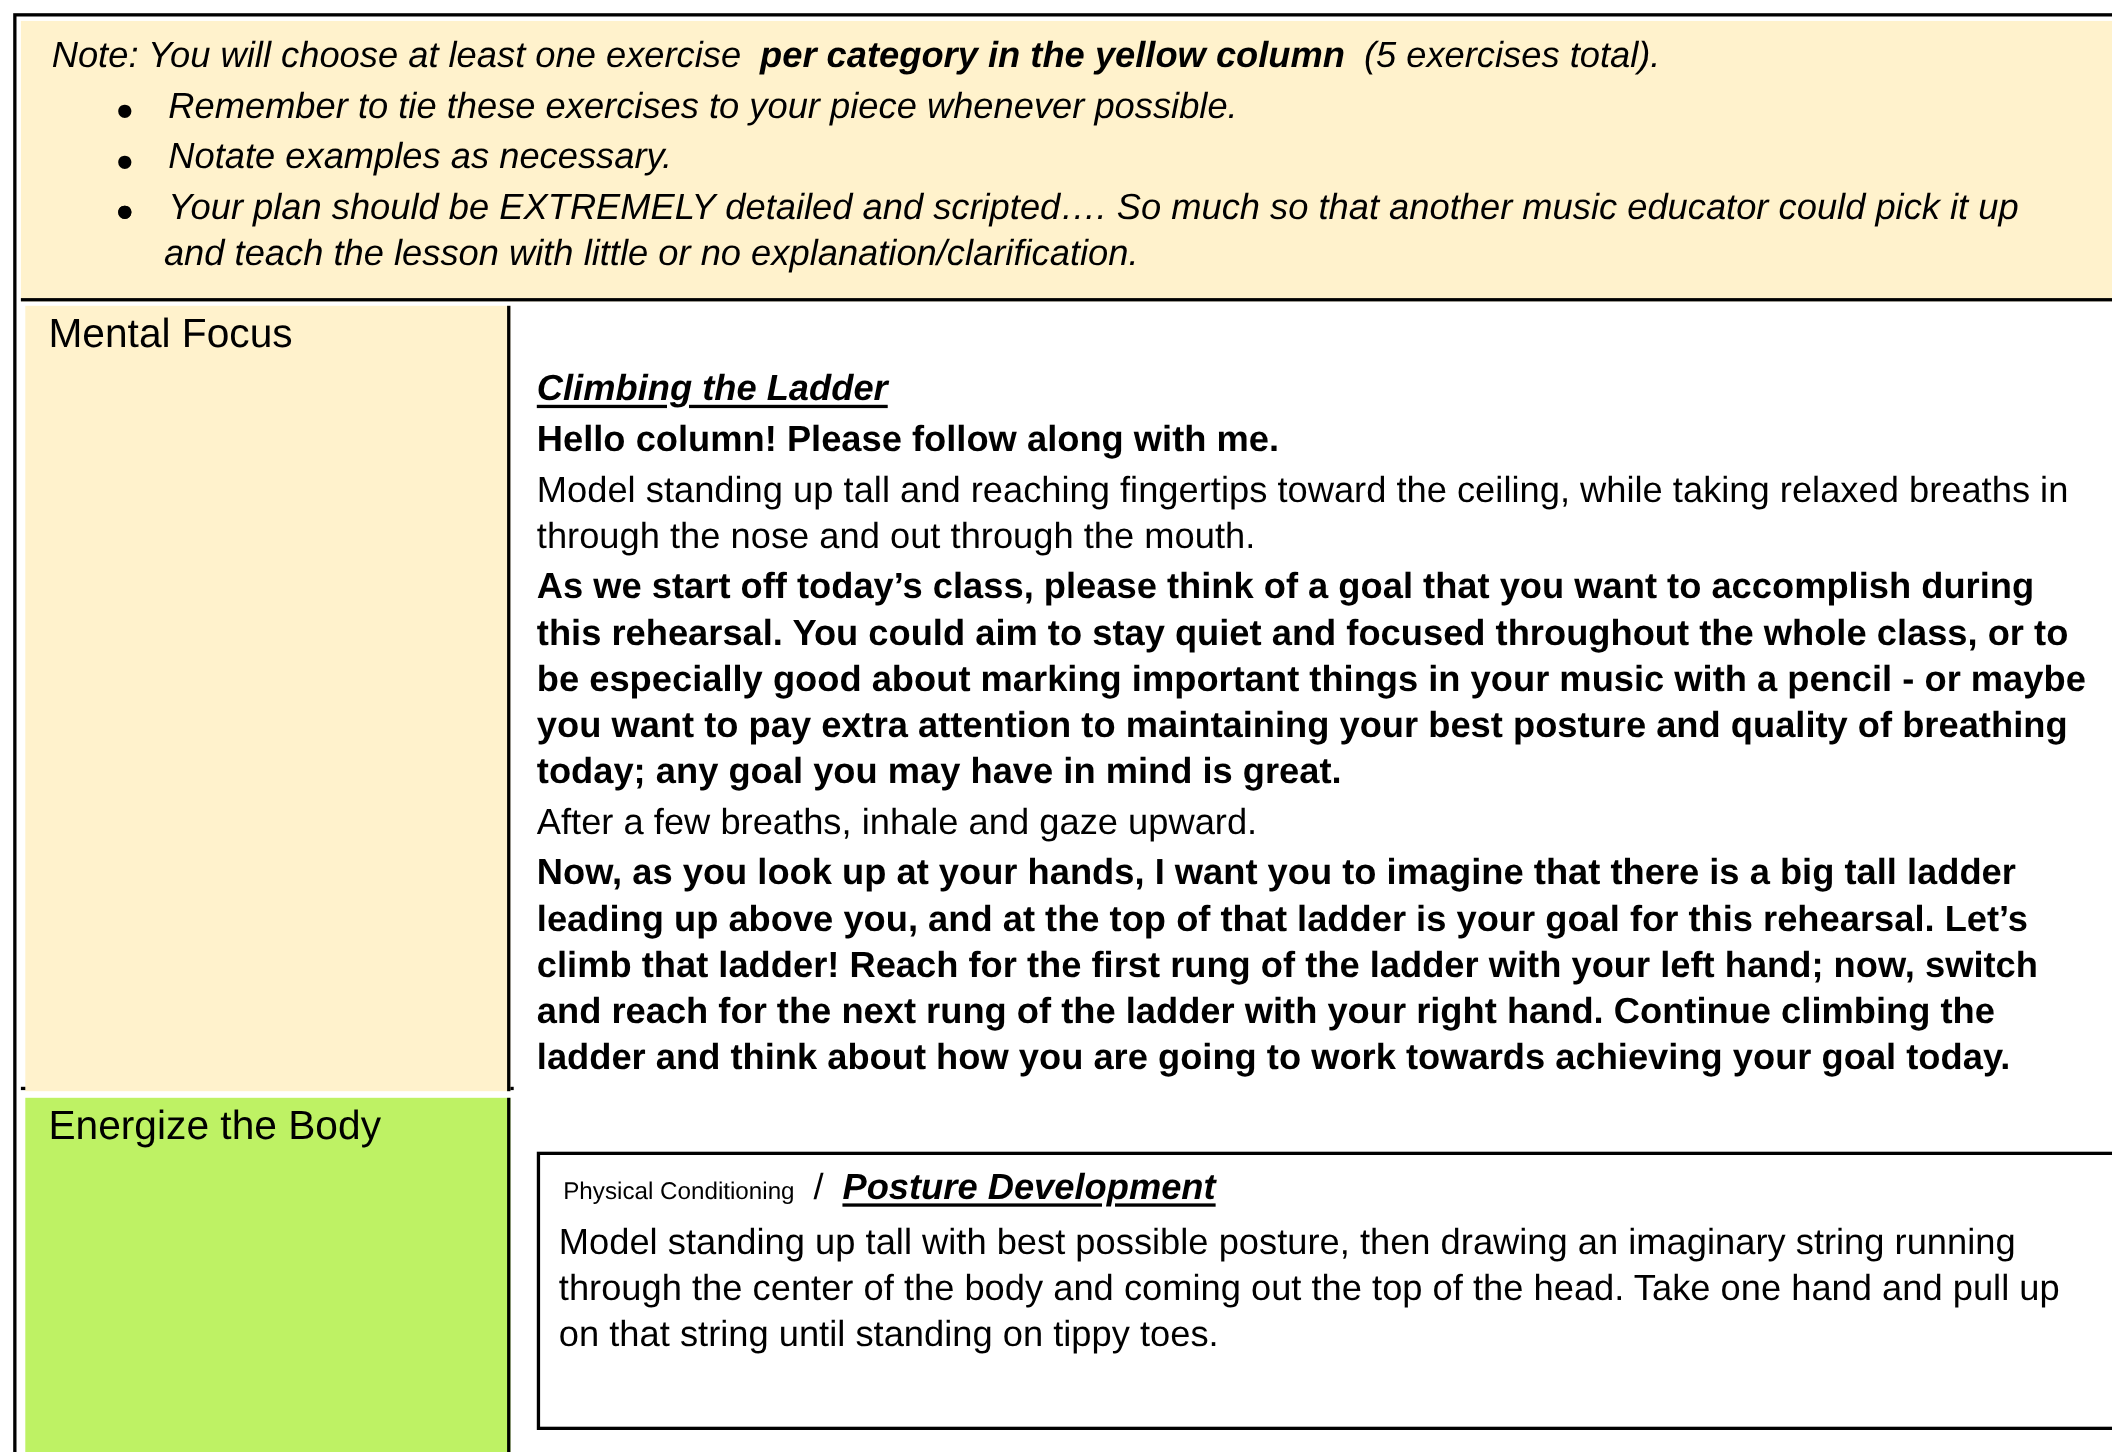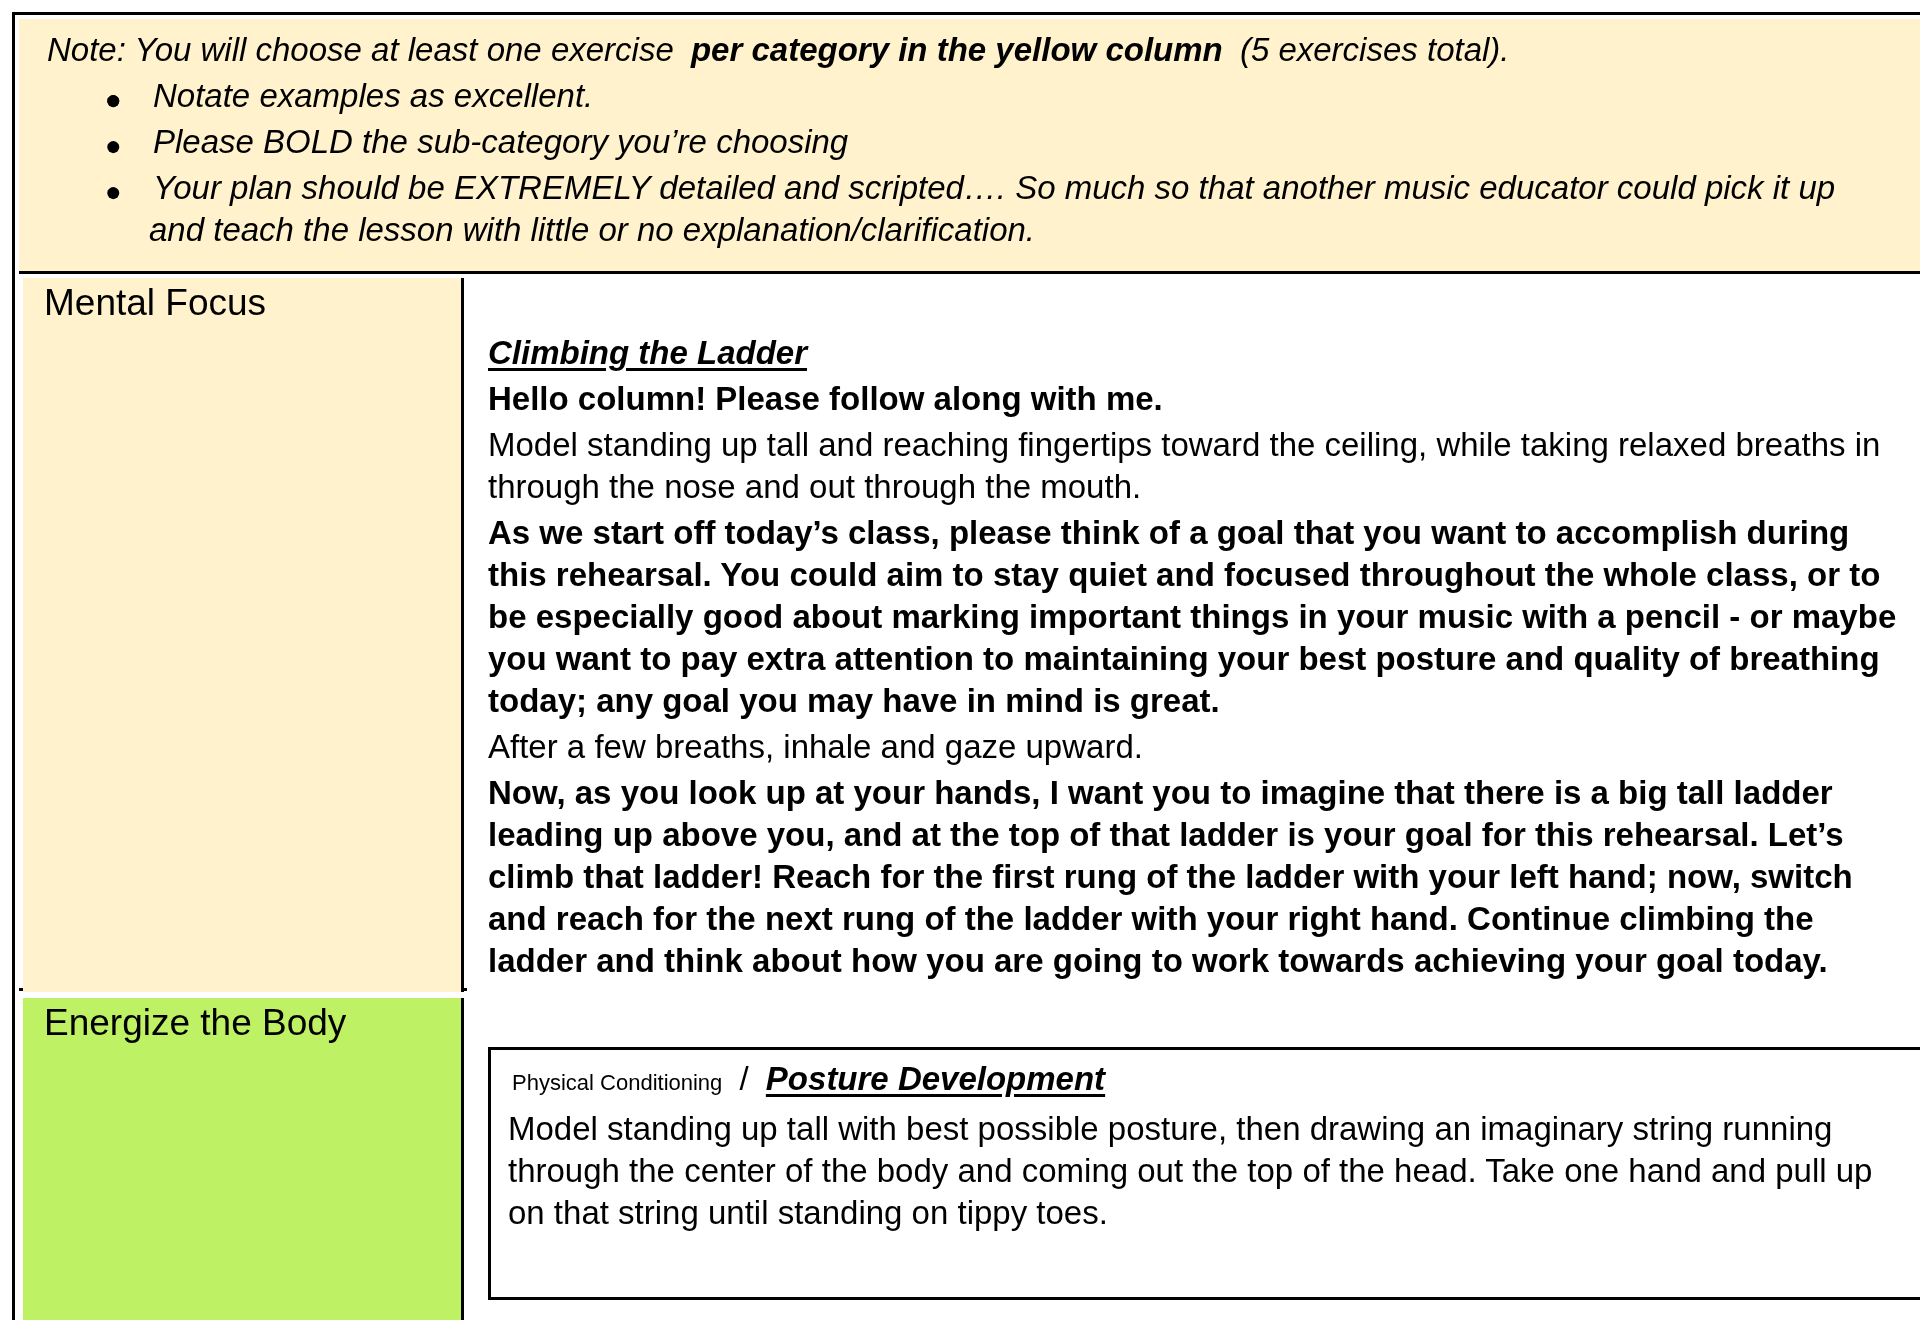--- a/index.html
+++ b/index.html
@@ -96,28 +96,28 @@
 
 <div class="doc-table">
 
   <div class="note-cell" style="background: rgb(255, 242, 204);">
     <div class="lead">
       <span>Note: You will choose at least one exercise </span><b>per category in the yellow column</b><span> (5 exercises total).</span>
     </div>
     <ul class="note-list">
       <li>
         <span class="bullet">●</span>
+        <span>Remember to tie these exercises to your piece whenever possible.</span>
       </li>
       <li>
         <span class="bullet">●</span>
-        <span>Notate examples as excellent.</span>
+        <span>Notate examples as necessary.</span>
       </li>
       <li>
         <span class="bullet">●</span>
-        <span>Please BOLD the sub-category you’re choosing</span>
       </li>
       <li>
         <span class="bullet">●</span>
         <span>Your plan should be EXTREMELY detailed and scripted…. So much so that another music educator could pick it up and teach the lesson with little or no explanation/clarification.</span>
       </li>
     </ul>
   </div>
 
   <div class="row row-mental">
     <div class="cat-cell" style="background: rgb(255, 242, 204);">

